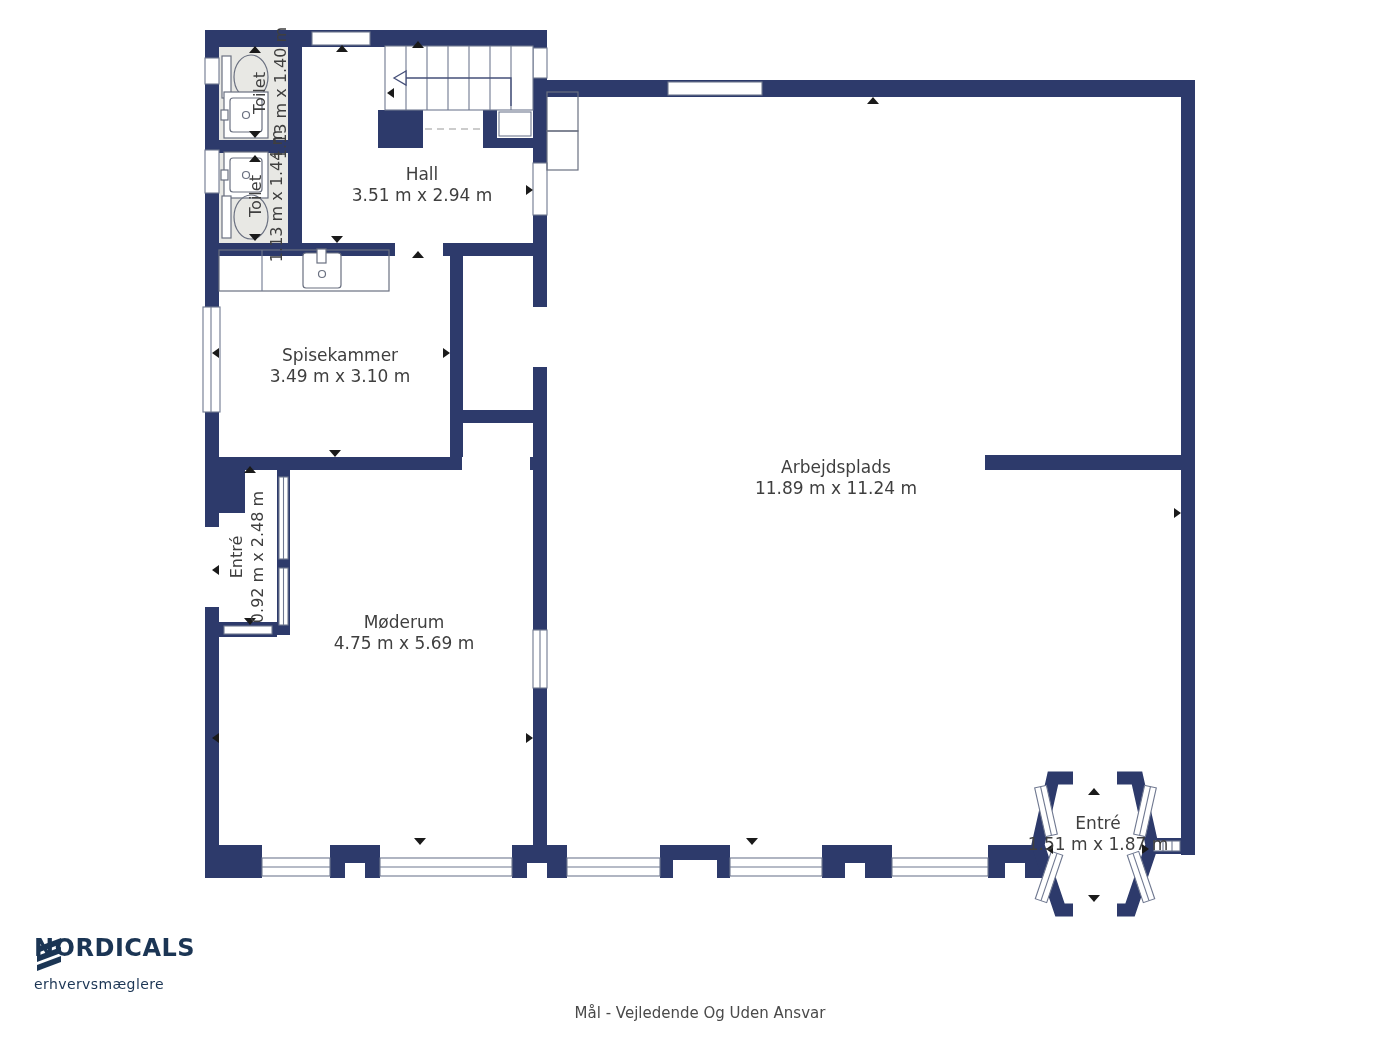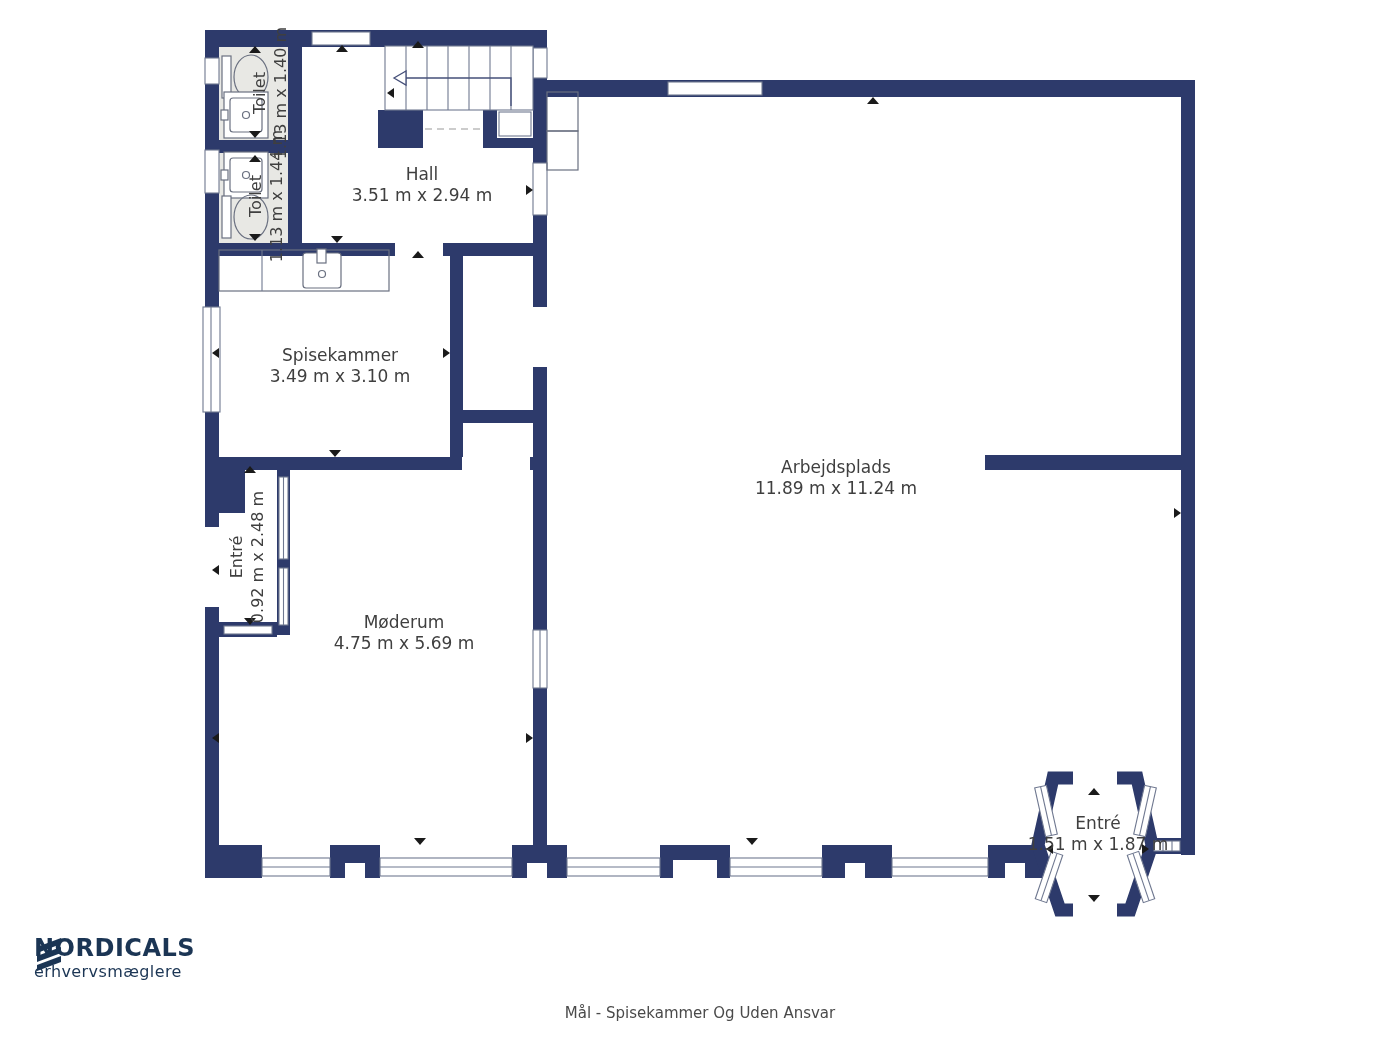--- a/index.html
+++ b/index.html
@@ -15,21 +15,21 @@
   .fixn{fill:none;stroke:#6a7080;stroke-width:1.2;}
   .floor{fill:#e8e8e4;}
   .arrow{fill:#1a1a1a;}
   .run{fill:none;stroke:#46507a;stroke-width:1.3;}
   .oarr{fill:#ffffff;stroke:#46507a;stroke-width:1.3;}
   .dash{stroke:#9a9a9a;stroke-width:1.2;stroke-dasharray:7 5;fill:none;}
   .lbl{font-size:17px;}
   .rlbl{font-size:16px;}
   .logo{position:absolute;left:34px;top:936px;width:130px;text-align:center;color:#1b3554;}
   .logo-name{font-size:24px;font-weight:700;letter-spacing:0.5px;line-height:1.05;}
-  .logo-tag{font-size:16px;letter-spacing:0.4px;margin-top:1px;}
+  .logo-tag{font-size:14px;letter-spacing:0.4px;margin-top:15px;}
   .disclaimer{position:absolute;left:0;right:0;top:1004px;text-align:center;
               font-size:15px;color:#4a4a4a;}
 </style>
 </head>
 <body>
 
 <div class="stage">
 <svg width="1400" height="1050" viewBox="0 0 1400 1050">
 
   <rect class="floor" x="219" y="47" width="69" height="93"></rect>
@@ -236,14 +236,14 @@
   <div class="logo">
     <svg width="30" height="36" viewBox="0 0 30 36">
       <polygon points="3,11 27,2 27,8 3,17" fill="#1b3554"></polygon>
       <polygon points="3,20 27,11 27,17 3,26" fill="#1b3554"></polygon>
       <polygon points="3,29 27,20 27,26 3,35" fill="#1b3554"></polygon>
     </svg>
     <div class="logo-name">NORDICALS</div>
     <div class="logo-tag">erhvervsmæglere</div>
   </div>
 
-  <div class="disclaimer">Mål - Spisekammer Og Uden Ansvar</div>
+  <div class="disclaimer">Mål - Vejledende Og Uden Ansvar</div>
 </div>
 
 </body></html>

